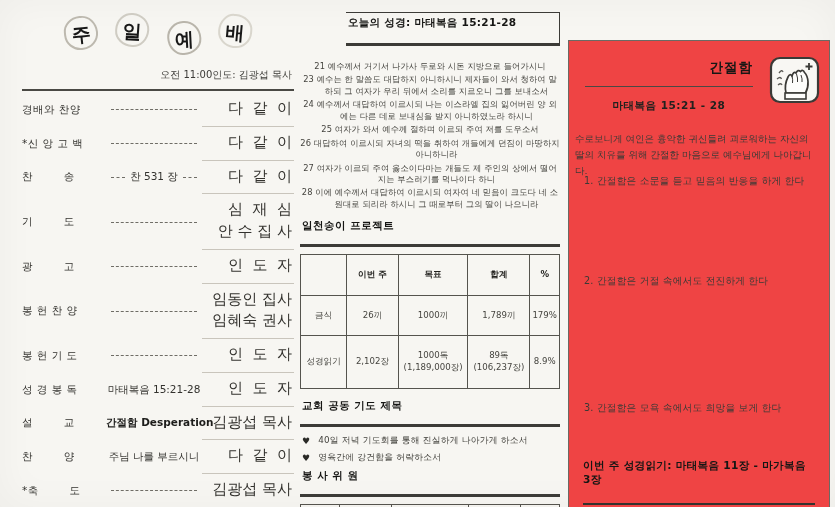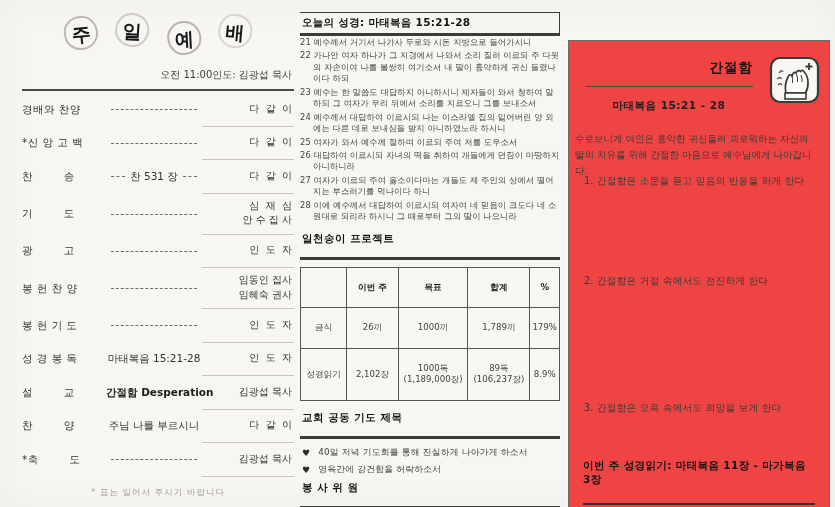--- a/index.html
+++ b/index.html
@@ -31,35 +31,35 @@
   }
   .lp-items { margin-top:2px; }
   .it { display:flex; align-items:center; min-height:33.5px; }
   .it .lbl { width:84px; font-size:10.5px; white-space:pre; color:#33322e; letter-spacing:.5px; }
   .it .mid { flex:1; display:flex; align-items:center; min-width:0; }
   .it .lead { flex:1; border-top:1px dashed #6f6d66; height:0; margin:0 5px; }
   .it .ctr { font-size:10.5px; white-space:nowrap; color:#33322e; }
   .it .ctr.bold { font-weight:bold; color:#1d1d1b; }
   .it .ctr.wide { flex:1; text-align:center; }
   .it .rgt {
-    width:92px; text-align:right; font-size:10px; white-space:pre;
+    width:92px; text-align:right; font-size:15px; white-space:pre;
     color:#33322e; padding:5px 2px 6px 0;
     border-bottom:1px solid #c9c5bc; align-self:stretch;
-    display:flex; flex-direction:column; justify-content:center; line-height:1.45;
+    display:flex; flex-direction:column; justify-content:flex-end; line-height:1.45;
   }
   .lp-foot { text-align:center; font-size:8.5px; color:#a09c92; margin-top:10px; letter-spacing:1px; }
 
   
   .mp { position:absolute; left:300px; top:12px; width:260px; }
   .mp-scripture-h {
     font-size:10.5px; font-weight:bold; color:#161614;
     border:1px solid #3c3b37; border-bottom-width:3px; border-left:none;
-    padding:3px 4px 3px 2px; letter-spacing:.3px;
-  }
-  .verses { margin-top:1px; }
+    padding:3px 4px 13px 2px; letter-spacing:.3px;margin-left:46px;
+  }
+  .verses { margin-top:15px;text-align:center; }
   .verses p {
     font-size:8.3px; line-height:1.38; color:#45443f;
     padding-left:13px; text-indent:-13px; margin-bottom:2px; letter-spacing:.1px;
   }
   .sec-h {
     font-size:10.5px; font-weight:bold; color:#161614;
     border-bottom:3px solid #3c3b37; padding:0 2px 11px 2px; letter-spacing:.5px;
   }
   .m-gap1 { margin-top:9px; }
   .m-gap2 { margin-top:10px; }
@@ -211,21 +211,20 @@
       </div>
 
     </div>
     <div class="lp-foot">* 표는 일어서 주시기 바랍니다</div>
   </div>
 
   <div class="mp">
     <div class="mp-scripture-h">오늘의 성경: 마태복음 15:21-28</div>
     <div class="verses">
       <p>21 예수께서 거기서 나가사 두로와 시돈 지방으로 들어가시니</p>
-      <p>22 가나안 여자 하나가 그 지경에서 나와서 소리 질러 이르되 주 다윗의 자손이여 나를 불쌍히 여기소서 내 딸이 흉악하게 귀신 들렸나이다 하되</p>
       <p>23 예수는 한 말씀도 대답하지 아니하시니 제자들이 와서 청하여 말하되 그 여자가 우리 뒤에서 소리를 지르오니 그를 보내소서</p>
       <p>24 예수께서 대답하여 이르시되 나는 이스라엘 집의 잃어버린 양 외에는 다른 데로 보내심을 받지 아니하였노라 하시니</p>
       <p>25 여자가 와서 예수께 절하며 이르되 주여 저를 도우소서</p>
       <p>26 대답하여 이르시되 자녀의 떡을 취하여 개들에게 던짐이 마땅하지 아니하니라</p>
       <p>27 여자가 이르되 주여 옳소이다마는 개들도 제 주인의 상에서 떨어지는 부스러기를 먹나이다 하니</p>
       <p>28 이에 예수께서 대답하여 이르시되 여자여 네 믿음이 크도다 네 소원대로 되리라 하시니 그 때로부터 그의 딸이 나으니라</p>
     </div>
 
     <div class="sec-h m-gap1">일천송이 프로젝트</div>
     <table class="t1">

